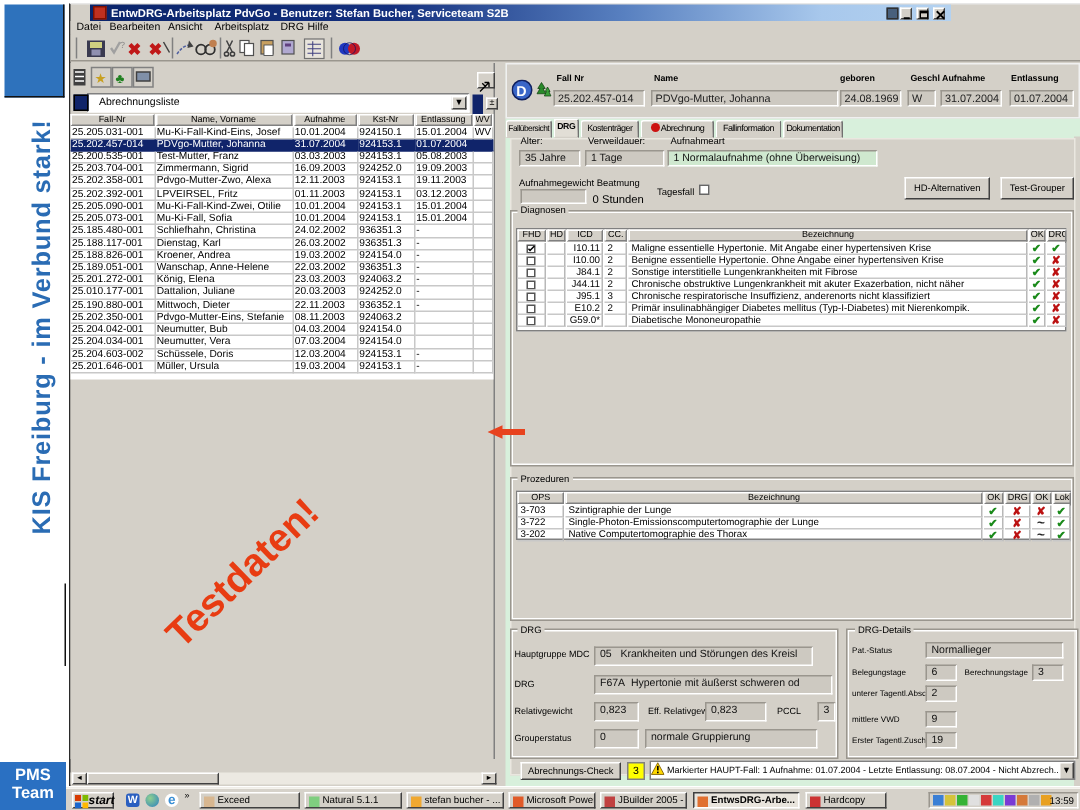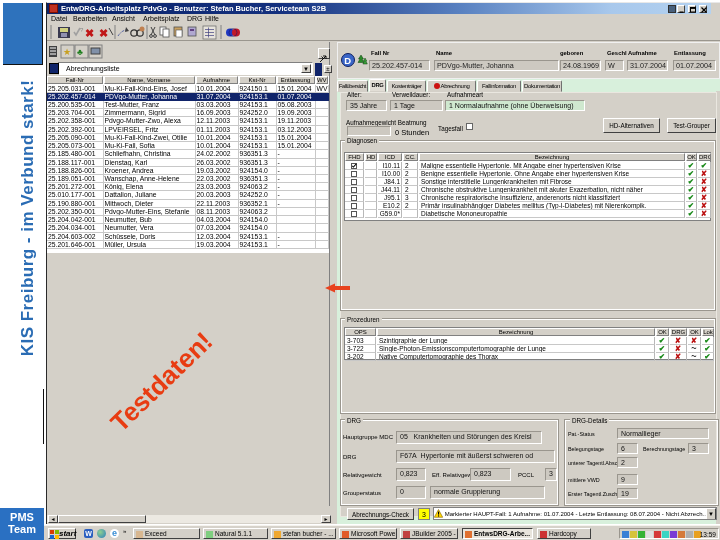--- a/index.html
+++ b/index.html
@@ -6,21 +6,21 @@
 .abs { position:absolute; }
 
 
 #bluesq { left:3px; top:3px; width:40px; height:62px; background:#2e72bc; border-right:1px solid #111; border-bottom:1px solid #111; }
 #sidetext { left:-112px; top:206px; width:284px; height:24px; transform:rotate(-90deg); color:#2a6cb4; font-size:17px; font-weight:bold; text-align:center; white-space:nowrap; letter-spacing:0.5px; }
 #pmsbox { left:0; top:508px; width:44px; height:32px; background:#2a70c2; color:#fff; font-weight:bold; font-size:11px; text-align:center; line-height:1.05; padding-top:4px; }
 
 
 #appwin { left:46px; top:2px; width:674px; height:522px; background:#d4d0c8; border-left:1px solid #2a2a2a; border-top:1px solid #e8e8e8; }
 
-#titlebar { left:47px; top:3px; width:664px; height:11px; background:linear-gradient(to right,#0a246a 0%,#14307e 35%,#5880c0 62%,#a8c8ec 85%,#b4d2f0 100%); color:#fff; font-size:7.5px; font-weight:bold; line-height:11px; white-space:nowrap; }
+#titlebar { left:60px; top:3px; width:574px; height:11px; background:linear-gradient(to right,#0a246a 0%,#14307e 35%,#5880c0 62%,#a8c8ec 85%,#b4d2f0 100%); color:#fff; font-size:7.5px; font-weight:bold; line-height:11px; white-space:nowrap; }
 #titlebar .ticon { position:absolute; left:2px; top:1px; width:9px; height:9px; background:#c03020; border:1px solid #801000; }
 #titlebar .ttext { position:absolute; left:14px; top:0; }
 .wbtn { position:absolute; top:1.5px; width:8.5px; height:8.5px; background:#d4d0c8; border:1px solid; border-color:#fff #404040 #404040 #fff; color:#000; font-size:7px; line-height:7px; text-align:center; font-weight:bold; }
 
 #menubar { left:47px; top:14px; width:673px; height:8.5px; background:#d4d0c8; font-size:7px; color:#000; }
 #menubar span { position:absolute; top:0.5px; }
 
 #toolbar { left:47px; top:22.5px; width:673px; height:18.5px; background:#d4d0c8; border-bottom:1px solid #9a968e; }
 
 

